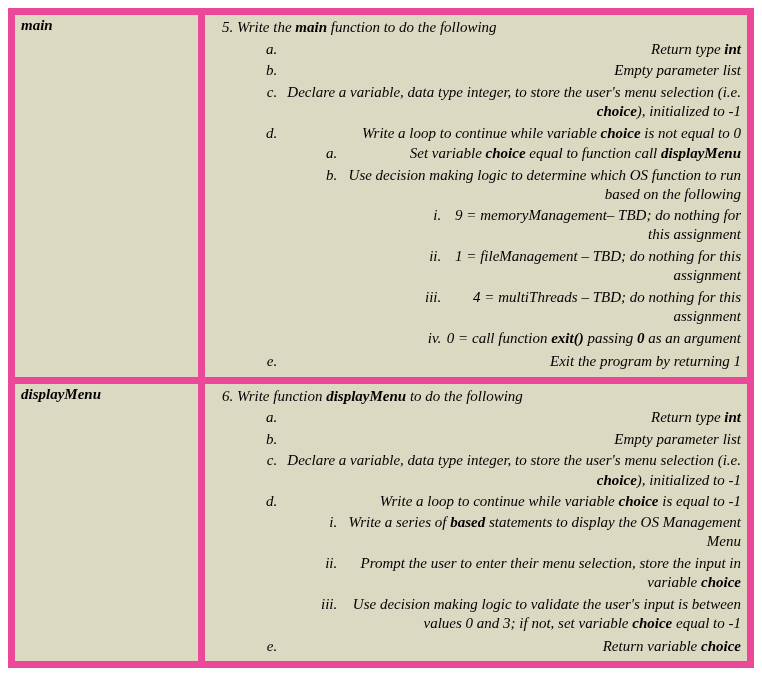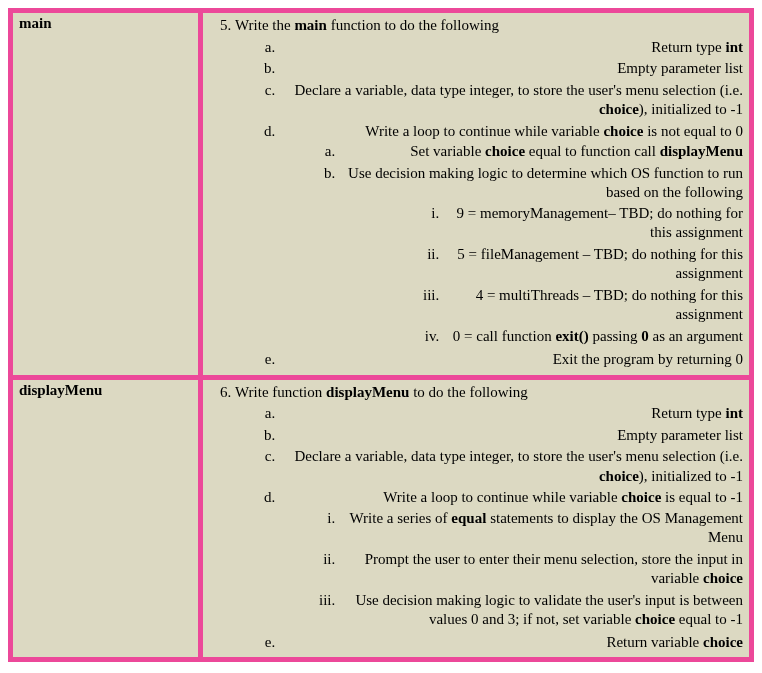--- a/index.html
+++ b/index.html
@@ -10,23 +10,24 @@
       font-size: 15px;
       color: #000;
       width: 762px;
     }
     table {
       border-collapse: collapse;
       width: 100%;
       background: #dcd9c2;
     }
     td {
-      border: 5px solid #ec4899;
+      border: 7px solid #ec4899;
       vertical-align: top;
       padding: 2px 6px 4px 6px;
+      font-style: italic;
     }
     td.label {
       width: 190px;
       font-weight: bold;
       font-size: 15px;
     }
     td.content {
       width: auto;
     }
     ol.top {
@@ -68,41 +69,41 @@
             <li>Write the <span class="b">main</span> function to do the following</li>
           </ol>
           <ol class="alpha">
             <li>Return type <span class="b">int</span></li>
             <li>Empty parameter list</li>
             <li>Declare a variable, data type integer, to store the user's menu selection (i.e. <span class="b">choice</span>), initialized to -1</li>
             <li>Write a loop to continue while variable <span class="b">choice</span> is not equal to 0<ol class="alpha-nested">
                 <li>Set variable <span class="b">choice</span> equal to function call <span class="b">displayMenu</span></li>
                 <li>Use decision making logic to determine which OS function to run based on the following<ol class="roman">
                     <li>9 = memoryManagement– TBD; do nothing for this assignment</li>
-                    <li>5 = fileManagement – TBD; do nothing for this assignment</li>
+                    <li>1 = fileManagement – TBD; do nothing for this assignment</li>
                     <li>4 = multiThreads – TBD; do nothing for this assignment</li>
                     <li>0 = call function <span class="b">exit()</span> passing <span class="b">0</span> as an argument</li>
                   </ol></li>
               </ol></li>
-            <li>Exit the program by returning 0</li>
+            <li>Exit the program by returning 1</li>
           </ol>
         </td>
       </tr>
       <tr>
         <td class="label">displayMenu</td>
         <td class="content">
           <ol class="top" start="6">
             <li>Write function <span class="b">displayMenu</span> to do the following</li>
           </ol>
           <ol class="alpha">
             <li>Return type <span class="b">int</span></li>
             <li>Empty parameter list</li>
             <li>Declare a variable, data type integer, to store the user's menu selection (i.e. <span class="b">choice</span>), initialized to -1</li>
             <li>Write a loop to continue while variable <span class="b">choice</span> is equal to -1<ol class="roman-nested">
-                <li>Write a series of <span class="b">equal</span> statements to display the OS Management Menu</li>
+                <li>Write a series of <span class="b">based</span> statements to display the OS Management Menu</li>
                 <li>Prompt the user to enter their menu selection, store the input in variable <span class="b">choice</span></li>
                 <li>Use decision making logic to validate the user's input is between values 0 and 3; if not, set variable <span class="b">choice</span> equal to -1</li>
               </ol></li>
             <li>Return variable <span class="b">choice</span></li>
           </ol>
         </td>
       </tr>
     </tbody>
 </table>
 

